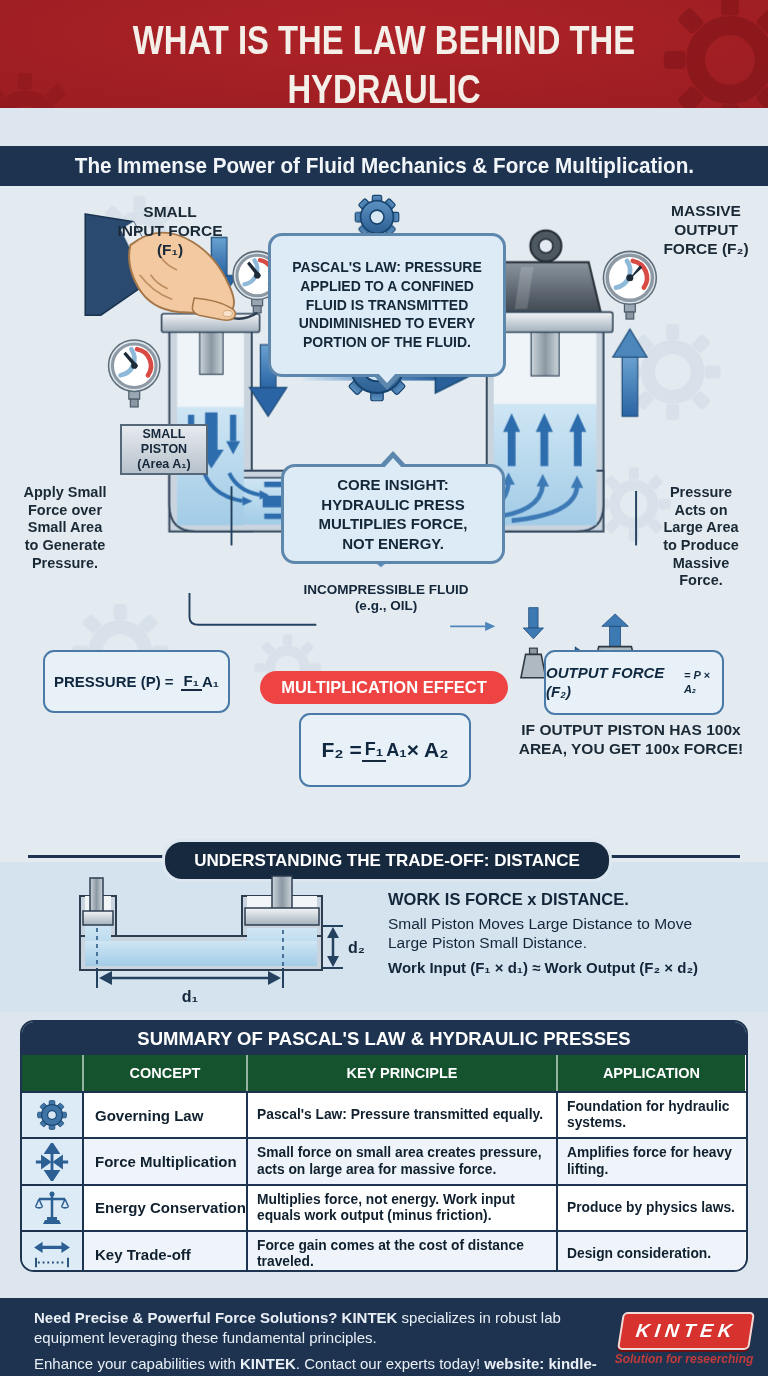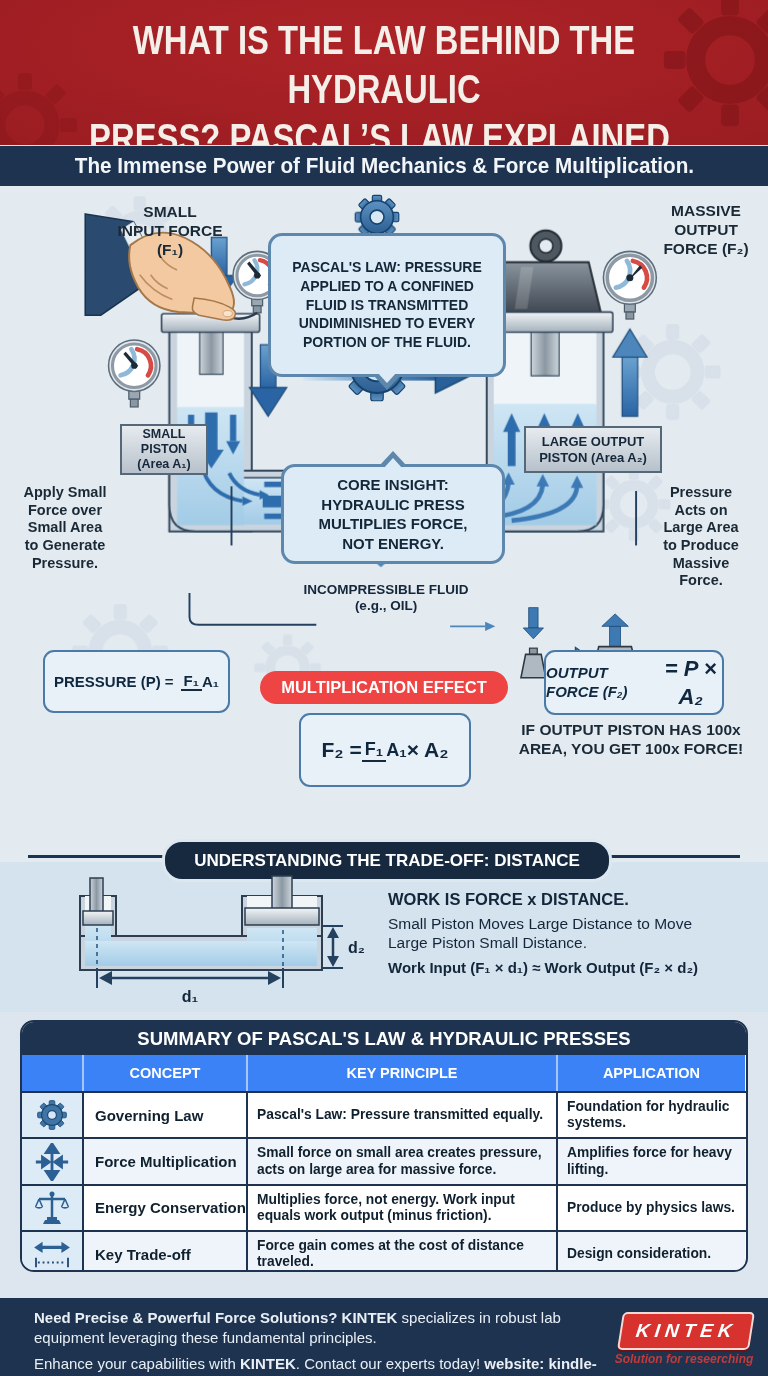--- a/index.html
+++ b/index.html
@@ -1,21 +1,21 @@
 <!DOCTYPE html>
 <html><head>
 <meta charset="utf-8">
 <style>
   html,body{margin:0;padding:0;}
   .page{position:relative;width:768px;height:1376px;overflow:hidden;
         background:#dde6ee;font-family:"Liberation Sans","DejaVu Sans",sans-serif;color:#15273a;}
   .abs{position:absolute;}
   .pre{white-space:pre-line;}
   
-  .header{left:0;top:0;width:768px;height:145px;background:radial-gradient(120% 160% at 50% 30%, #ad2327 0%, #9c1d22 55%, #891a1f 100%);overflow:hidden;}
+  .header{left:0;top:0;width:768px;height:108px;background:radial-gradient(120% 160% at 50% 30%, #ad2327 0%, #9c1d22 55%, #891a1f 100%);overflow:hidden;}
   .title{left:0;top:16px;width:768px;text-align:center;color:#f5efe9;font-weight:800;
          font-size:41px;line-height:1.2;transform:scaleX(.8);letter-spacing:0px;}
   .subbar{left:0;top:146px;width:768px;height:40px;background:#1d3350;display:flex;align-items:center;justify-content:center;}
   .subtitle{color:#f2f6f9;font-weight:700;font-size:22px;transform:scaleX(.94);}
   
   .main-bg{left:0;top:186px;width:768px;height:676px;background:#e3eaf0;}
   .band{left:0;top:862px;width:768px;height:150px;background:#d5e3ee;}
   .mainsvg{left:0;top:186px;z-index:1;}
   .lbl{z-index:3;text-align:center;font-weight:800;color:#1a2936;line-height:1.22;}
   .callout{z-index:3;background:#dcebf5;border:3px solid #5e87ad;border-radius:14px;
@@ -43,21 +43,21 @@
   .work{left:388px;top:890px;width:360px;z-index:3;color:#13263a;}
   .work .t1{font-weight:800;font-size:16.5px;margin-bottom:5px;}
   .work .t2{font-weight:500;font-size:15.5px;line-height:1.25;margin-bottom:6px;}
   .work .t3{font-weight:700;font-size:15px;}
   
   .table{left:20px;top:1020px;width:728px;height:252px;border:2.5px solid #1d3350;border-radius:14px;
          overflow:hidden;z-index:3;background:#fff;box-sizing:border-box;}
   .ttitle{height:33px;background:#1d3350;color:#fff;display:flex;align-items:center;justify-content:center;
           font-weight:800;font-size:18.5px;transform-origin:center;}
   .thead{display:grid;grid-template-columns:60px 164px 310px 189px;height:36px;}
-  .thead .hc{background:#3b82f6;color:#fff;font-weight:800;font-size:14.5px;display:flex;align-items:center;justify-content:center;
+  .thead .hc{background:#14532d;color:#fff;font-weight:800;font-size:14.5px;display:flex;align-items:center;justify-content:center;
              border-left:2px solid rgba(255,255,255,.55);}
   .thead .hc:first-child{border-left:none;}
   .trow{display:grid;grid-template-columns:60px 164px 310px 189px;height:44.4px;border-top:2px solid #1d3350;}
   .trow .cell{display:flex;align-items:center;border-left:2px solid #1d3350;box-sizing:border-box;}
   .trow .cell:first-child{border-left:none;justify-content:center;background:#dcebf5;}
   .trow.alt .cell:not(:first-child){background:#eef4fa;}
   .c-concept{padding-left:11px;font-weight:800;font-size:15px;color:#10202e;}
   .c-body{padding:3px 9px;font-weight:700;font-size:13.8px;line-height:1.18;color:#10202e;}
   
   .footer{left:0;top:1298px;width:768px;height:78px;background:#1d3350;}
@@ -369,22 +369,20 @@
 HYDRAULIC PRESS
 MULTIPLIES FORCE,
 NOT ENERGY.</span>
     <div class="tail tail-u-o"></div>
     <div class="tail tail-u-i"></div>
   </div>
 
   <div class="abs plate pre" style="left:120px;top:424px;width:84px;height:47px;">SMALL
 PISTON
 (Area A₁)</div>
-  <div class="abs plate pre" style="left:524px;top:426px;width:134px;height:43px;font-size:13px;">LARGE OUTPUT
-PISTON (Area A₂)</div>
 
   <div class="abs lbl pre" style="left:12px;top:484px;width:106px;font-size:14.5px;">Apply Small
 Force over
 Small Area
 to Generate
 Pressure.</div>
   <div class="abs lbl pre" style="left:650px;top:484px;width:102px;font-size:14.5px;">Pressure
 Acts on
 Large Area
 to Produce
@@ -396,21 +394,21 @@
   <div class="abs fbox" style="left:43px;top:650px;width:183px;height:59px;gap:7px;">
     <span style="font-weight:800;font-size:15px;">PRESSURE (P) =</span>
     <span class="frac" style="font-size:15px;">
       <span class="num">F₁</span>
       <span>A₁</span>
     </span>
   </div>
 
   <div class="abs fbox" style="left:544px;top:650px;width:176px;height:61px;flex-direction:row;line-height:1.25;font-style:italic;">
     <span style="font-weight:800;font-size:15px;">OUTPUT FORCE (F₂)</span>
-    <span style="font-weight:800;font-size:22px;text-align:center;">= P × A₂</span>
+    <span style="font-weight:800;font-size:11px;">= P × A₂</span>
   </div>
 
   <div class="abs pill" style="left:260px;top:671px;width:248px;height:33px;font-size:16.5px;">MULTIPLICATION EFFECT</div>
 
   <div class="abs fbox" style="left:299px;top:713px;width:168px;height:70px;gap:0;">
     <span style="font-weight:800;font-size:21px;">F₂ =</span>
     <span class="frac" style="font-size:18px;">
       <span class="num">F₁</span>
       <span>A₁</span>
     </span>

